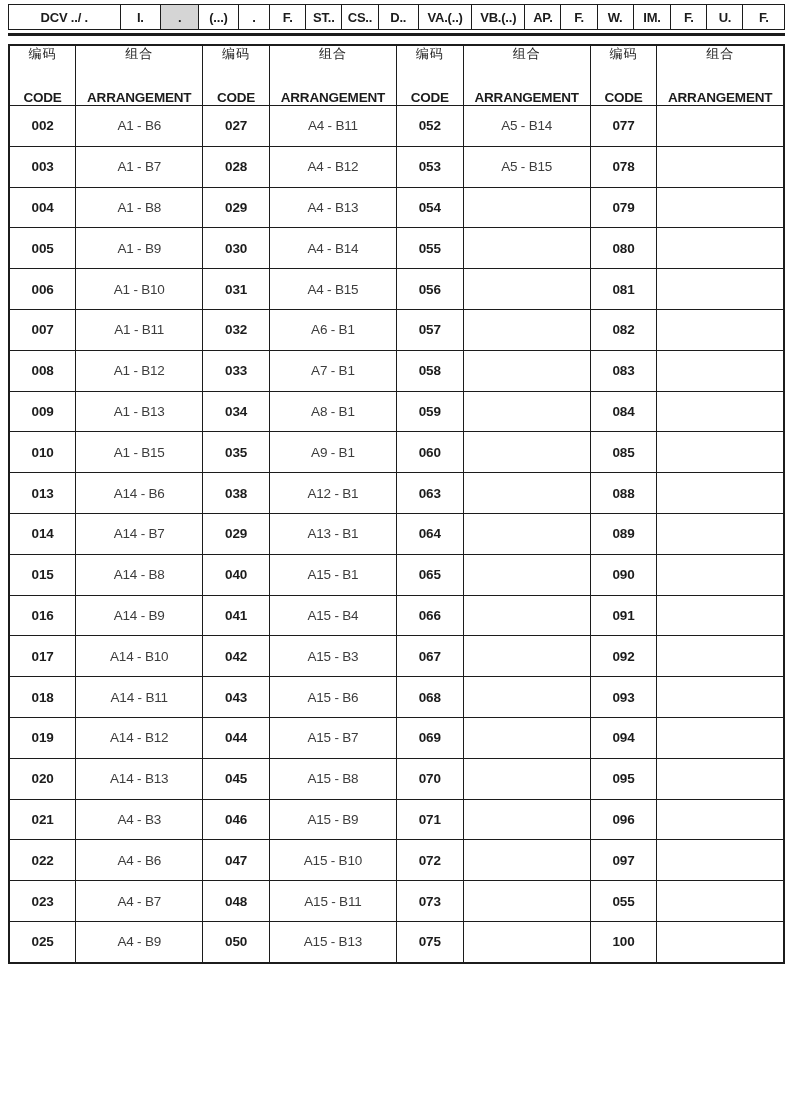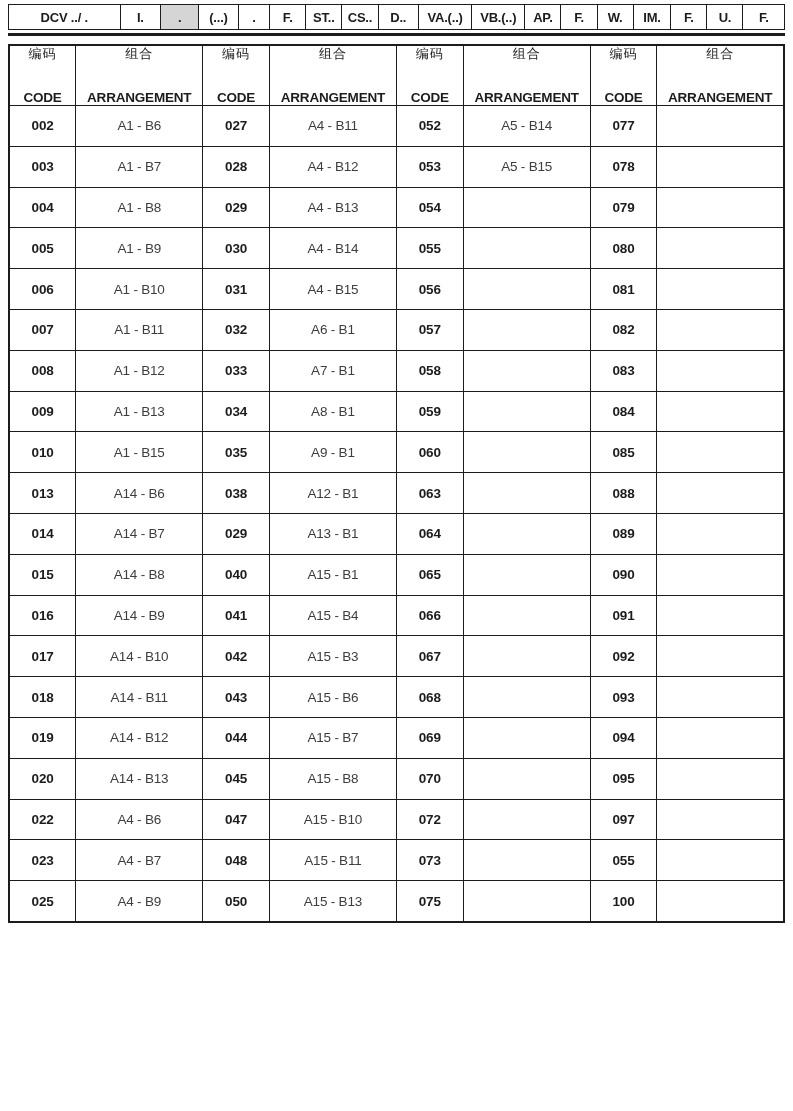--- a/index.html
+++ b/index.html
@@ -343,20 +343,30 @@
             <td class="code-cell">020</td>
             <td class="arr-cell">A14 - B13</td>
             <td class="code-cell">045</td>
             <td class="arr-cell">A15 - B8</td>
             <td class="code-cell">070</td>
             <td class="arr-cell"></td>
             <td class="code-cell">095</td>
             <td class="arr-cell"></td>
           </tr>
           <tr class="data">
+            <td class="code-cell">021</td>
+            <td class="arr-cell">A4 - B3</td>
+            <td class="code-cell">046</td>
+            <td class="arr-cell">A15 - B9</td>
+            <td class="code-cell">071</td>
+            <td class="arr-cell"></td>
+            <td class="code-cell">096</td>
+            <td class="arr-cell"></td>
+          </tr>
+          <tr class="data">
             <td class="code-cell">022</td>
             <td class="arr-cell">A4 - B6</td>
             <td class="code-cell">047</td>
             <td class="arr-cell">A15 - B10</td>
             <td class="code-cell">072</td>
             <td class="arr-cell"></td>
             <td class="code-cell">097</td>
             <td class="arr-cell"></td>
           </tr>
           <tr class="data">

